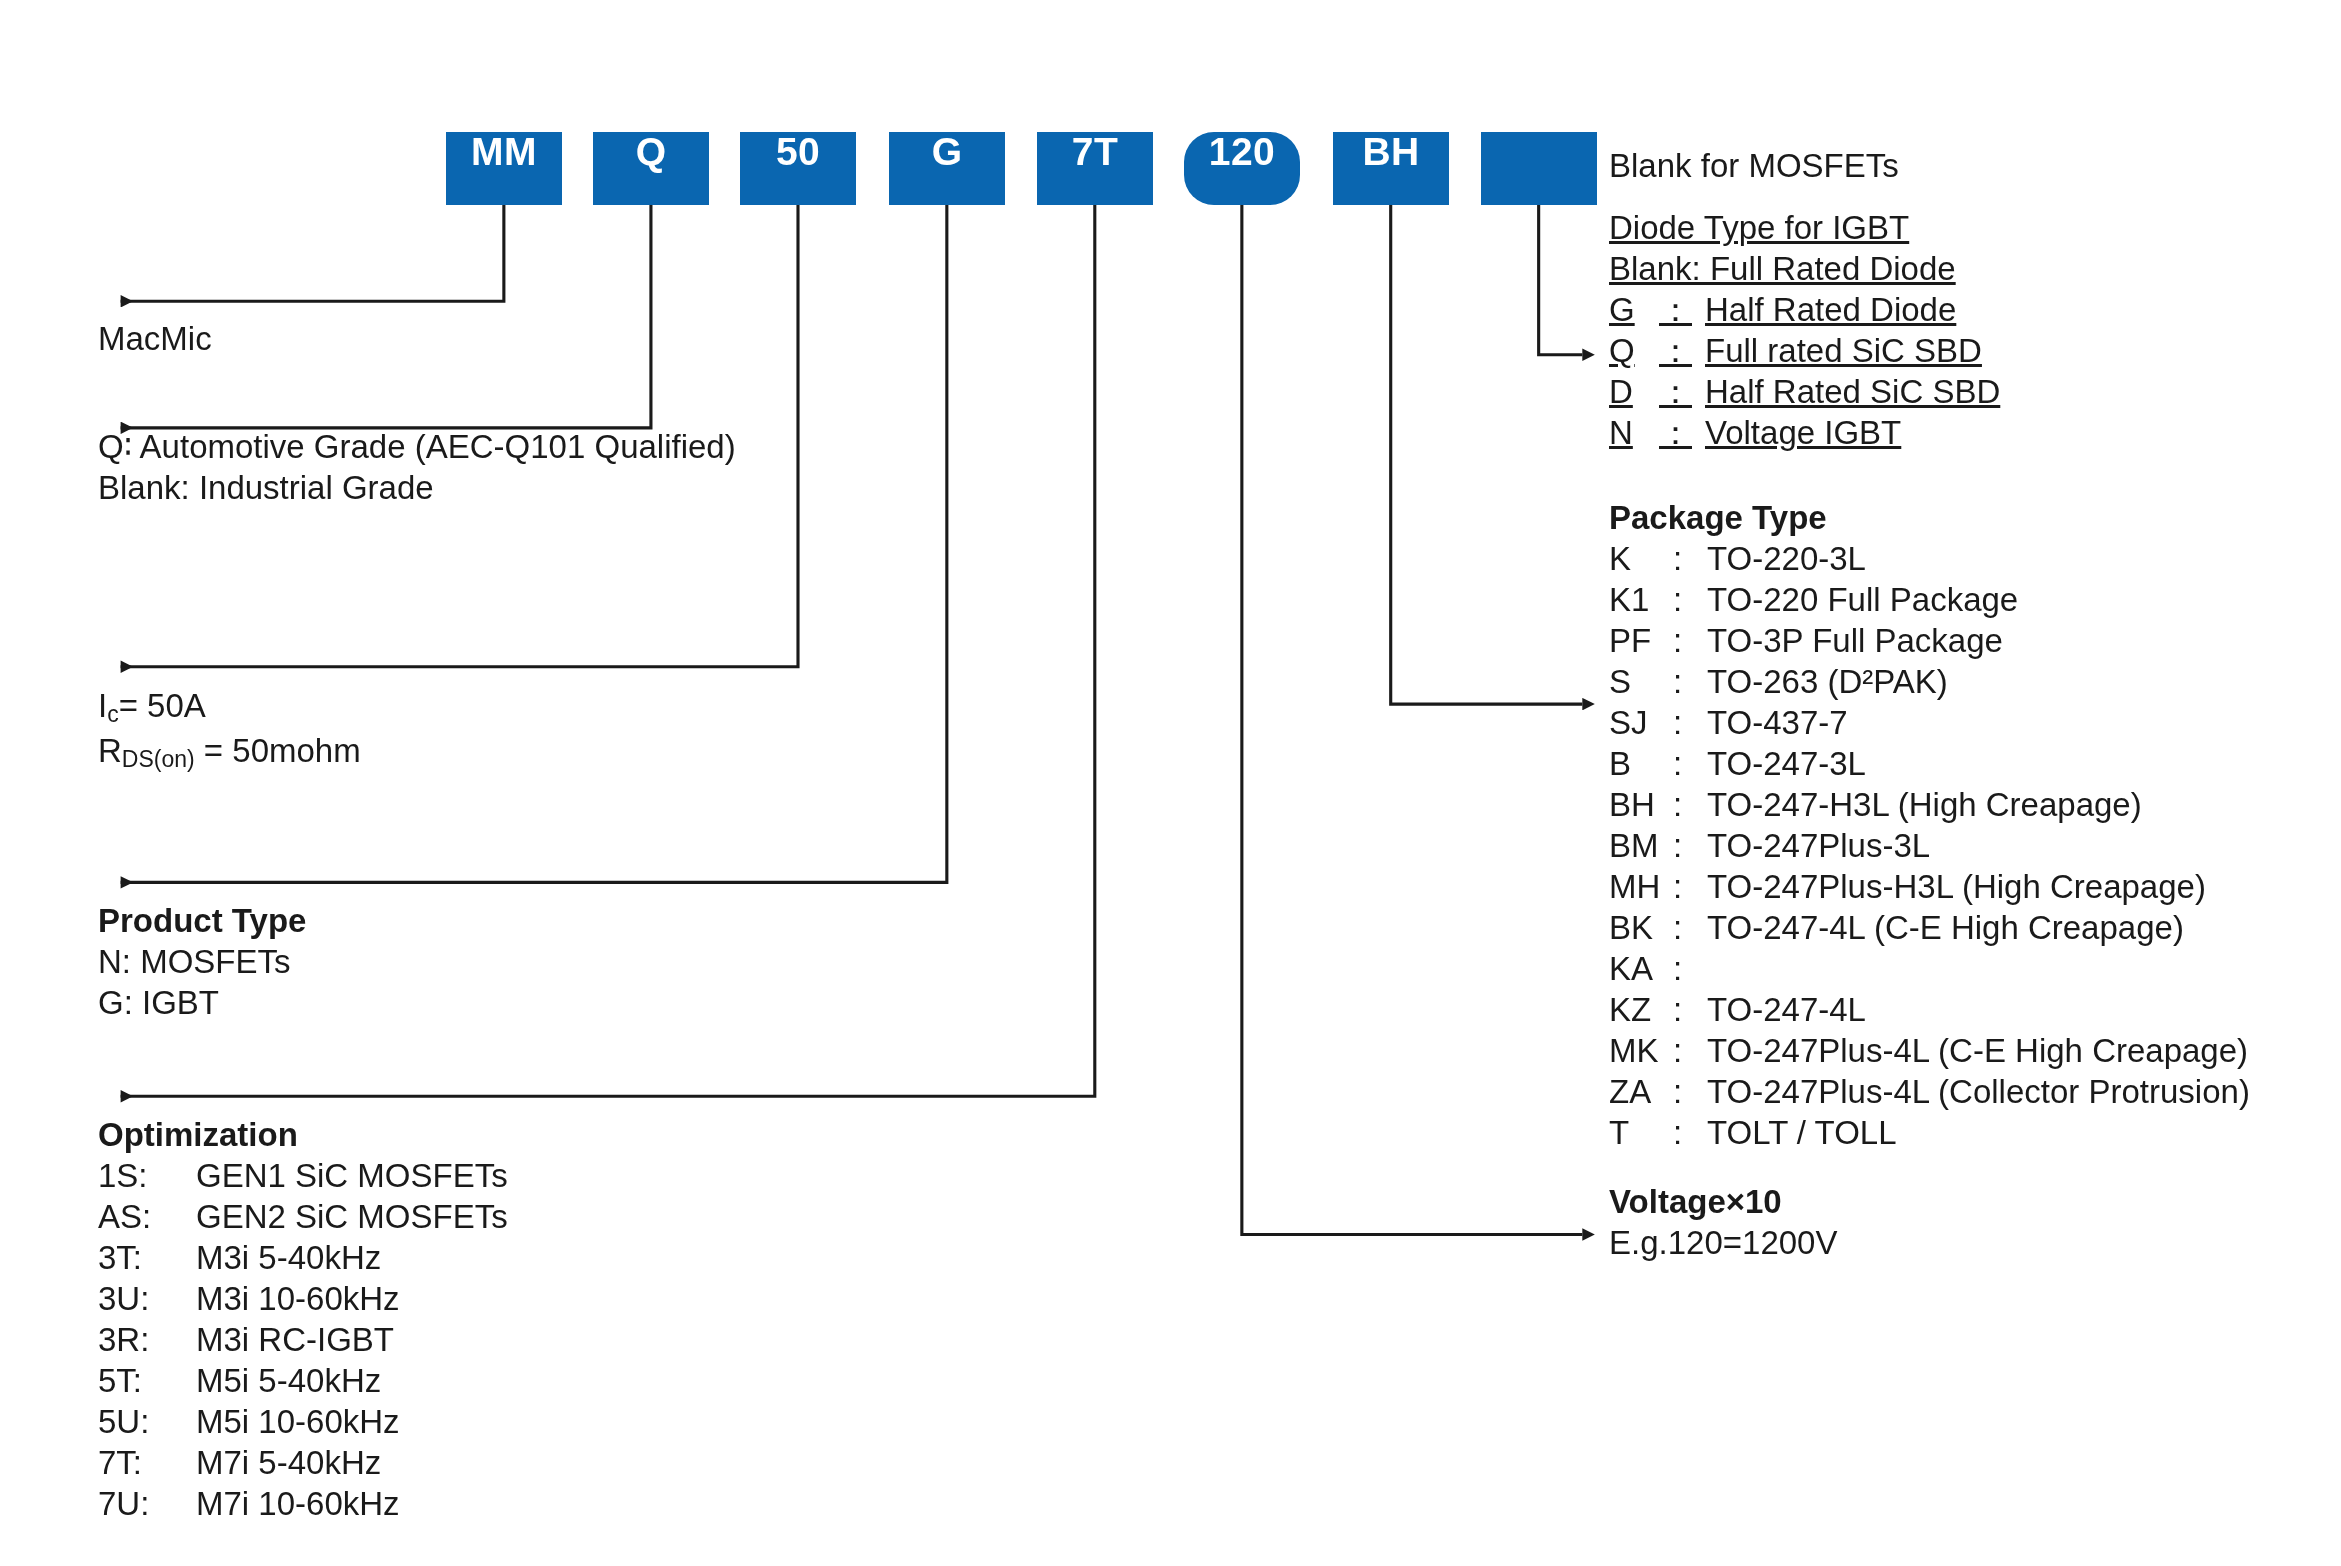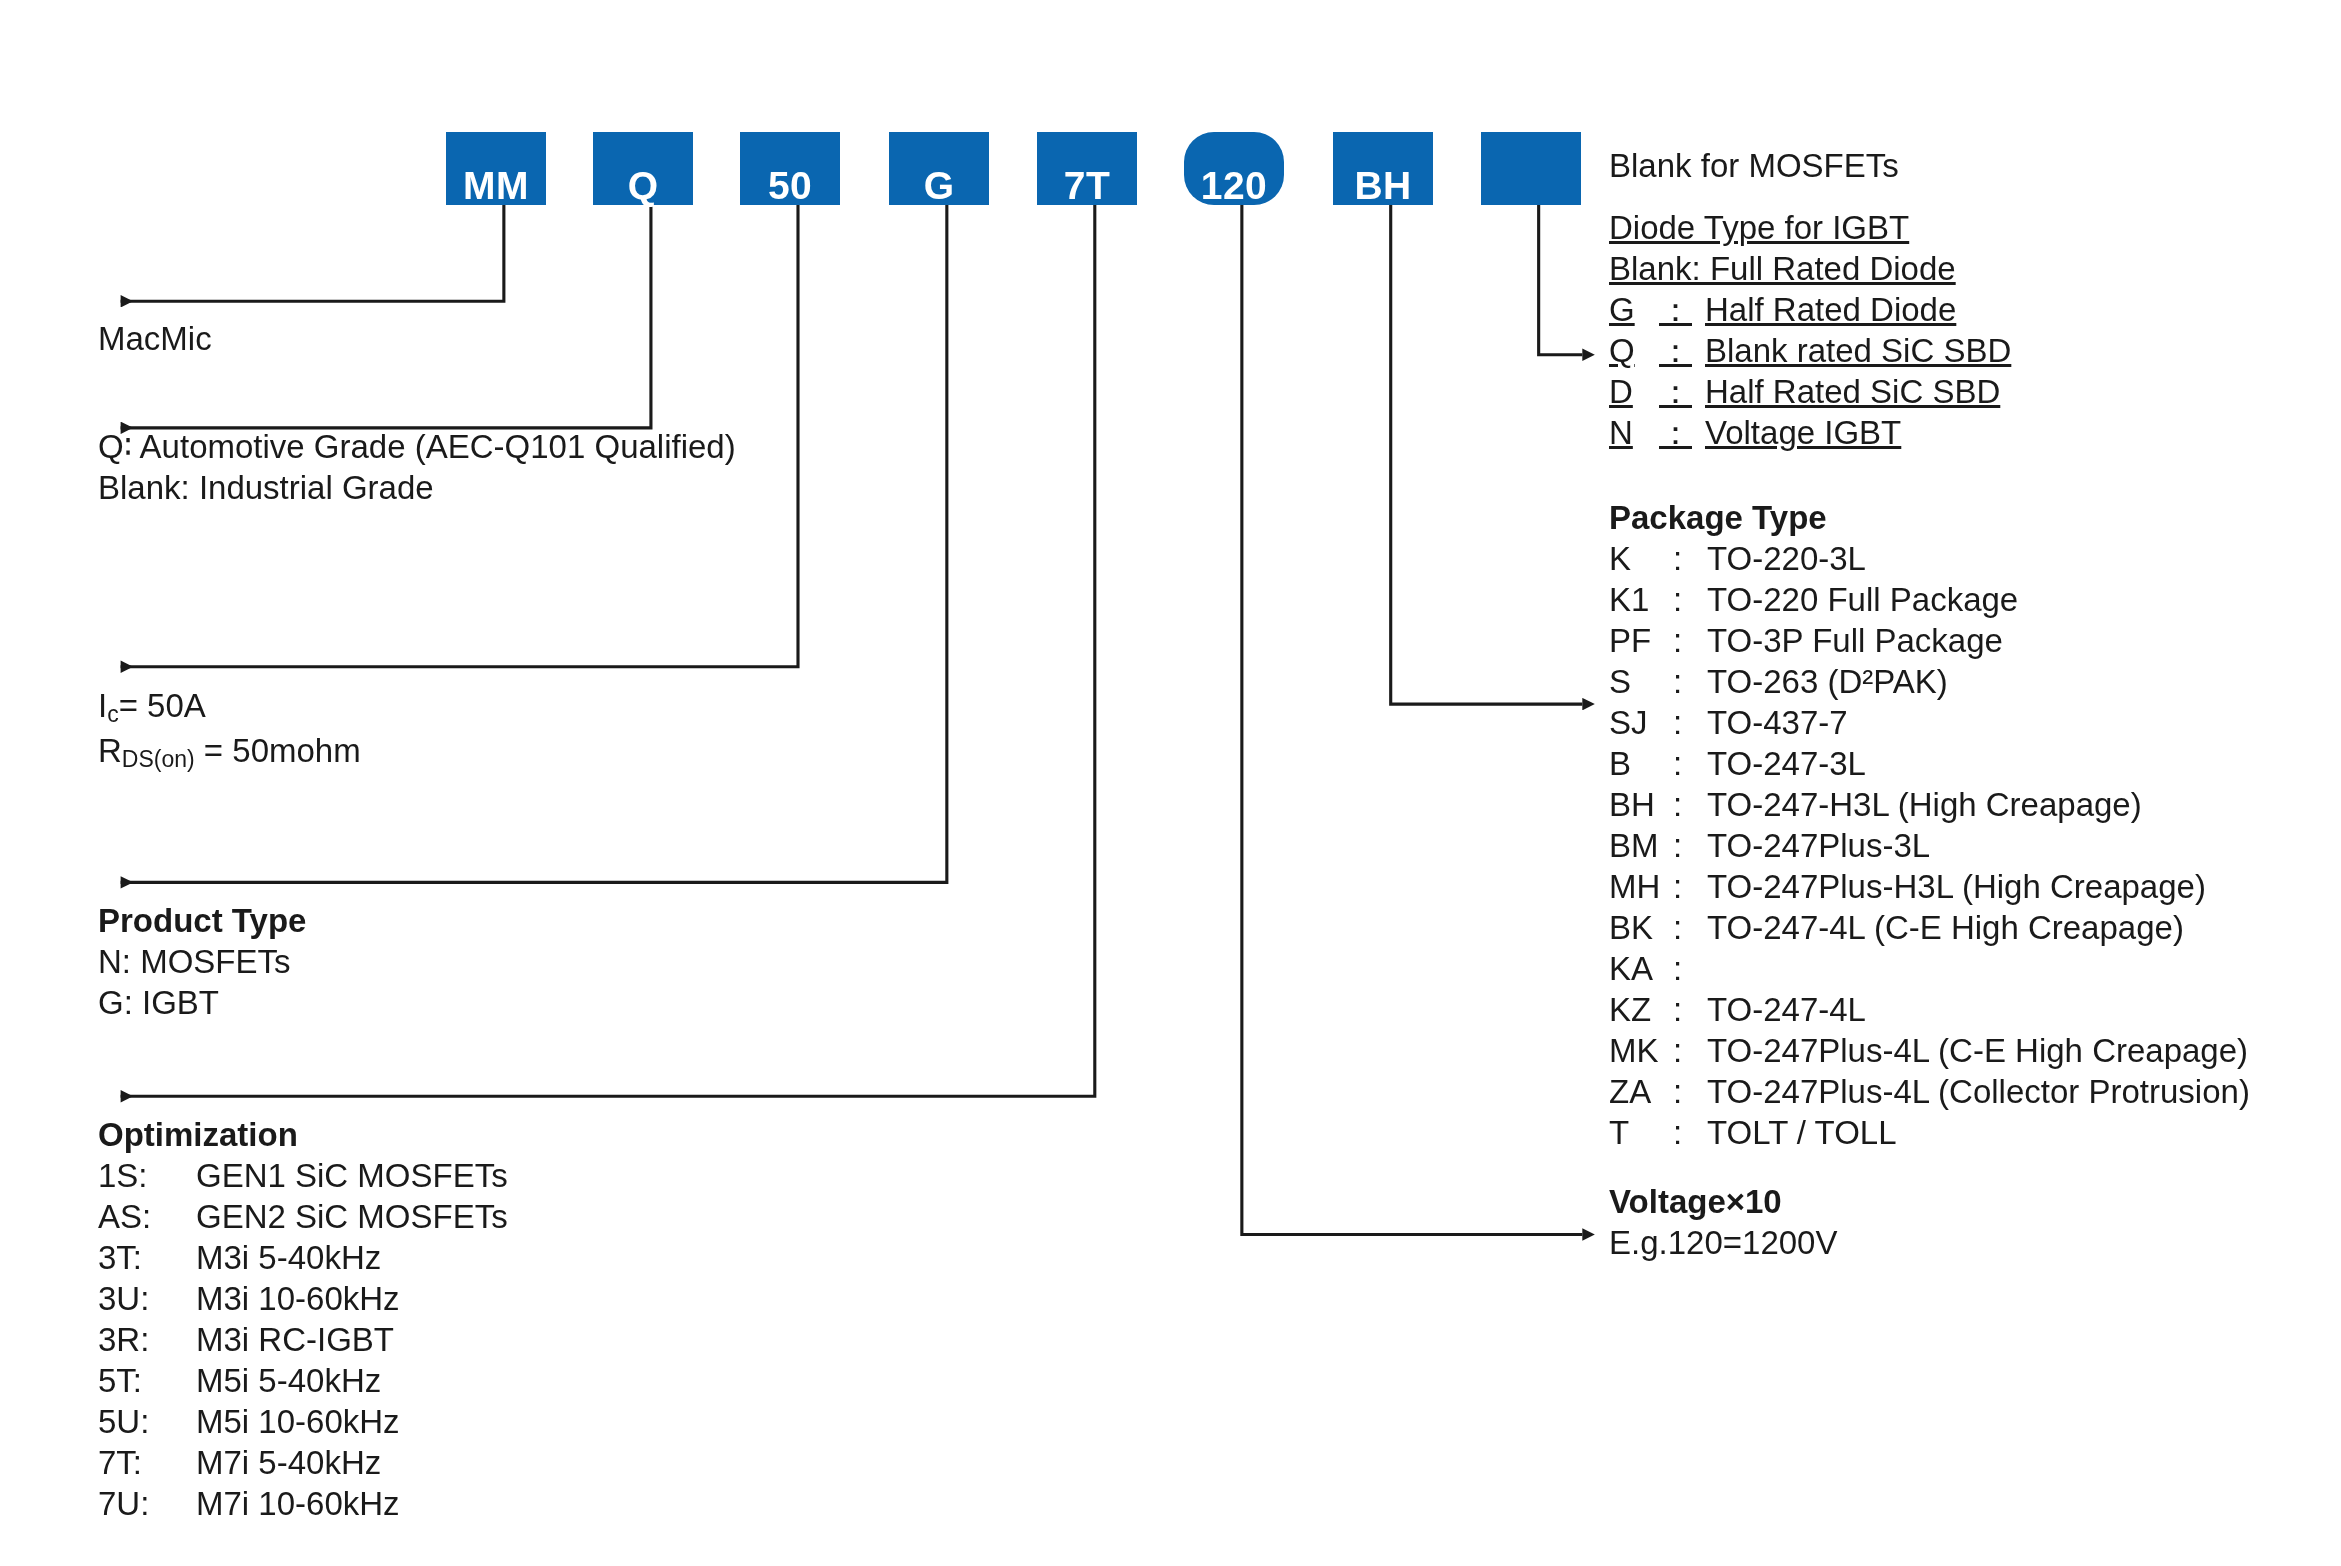--- a/index.html
+++ b/index.html
@@ -14,25 +14,25 @@
   #page {
     position: relative;
     width: 2342px;
     height: 1566px;
     background: #ffffff;
     overflow: hidden;
   }
   
   .code-box {
     position: absolute;
-    width: 100px;
+    width: 116px;
     height: 73px;
     background: #0a66b0;
     display: flex;
-    align-items: flex-end;
+    align-items: flex-start;
     justify-content: center;
   }
   .code-box span {
     color: #ffffff;
     font-weight: bold;
     font-size: 39px;
     letter-spacing: 0.4px;
     line-height: 1;
   }
   
@@ -220,21 +220,21 @@
     <div class="line">Diode Type for IGBT</div>
     <div class="line">Blank: Full Rated Diode</div>
     <div class="row">
         <span class="k k-w1">G</span>
         <span class="sep sep-w2">：</span>
         <span class="v">Half Rated Diode</span>
       </div>
     <div class="row">
         <span class="k k-w1">Q</span>
         <span class="sep sep-w2">：</span>
-        <span class="v">Blank rated SiC SBD</span>
+        <span class="v">Full rated SiC SBD</span>
       </div>
     <div class="row">
         <span class="k k-w1">D</span>
         <span class="sep sep-w2">：</span>
         <span class="v">Half Rated SiC SBD</span>
       </div>
     <div class="row">
         <span class="k k-w1">N</span>
         <span class="sep sep-w2">：</span>
         <span class="v">Voltage IGBT</span>

